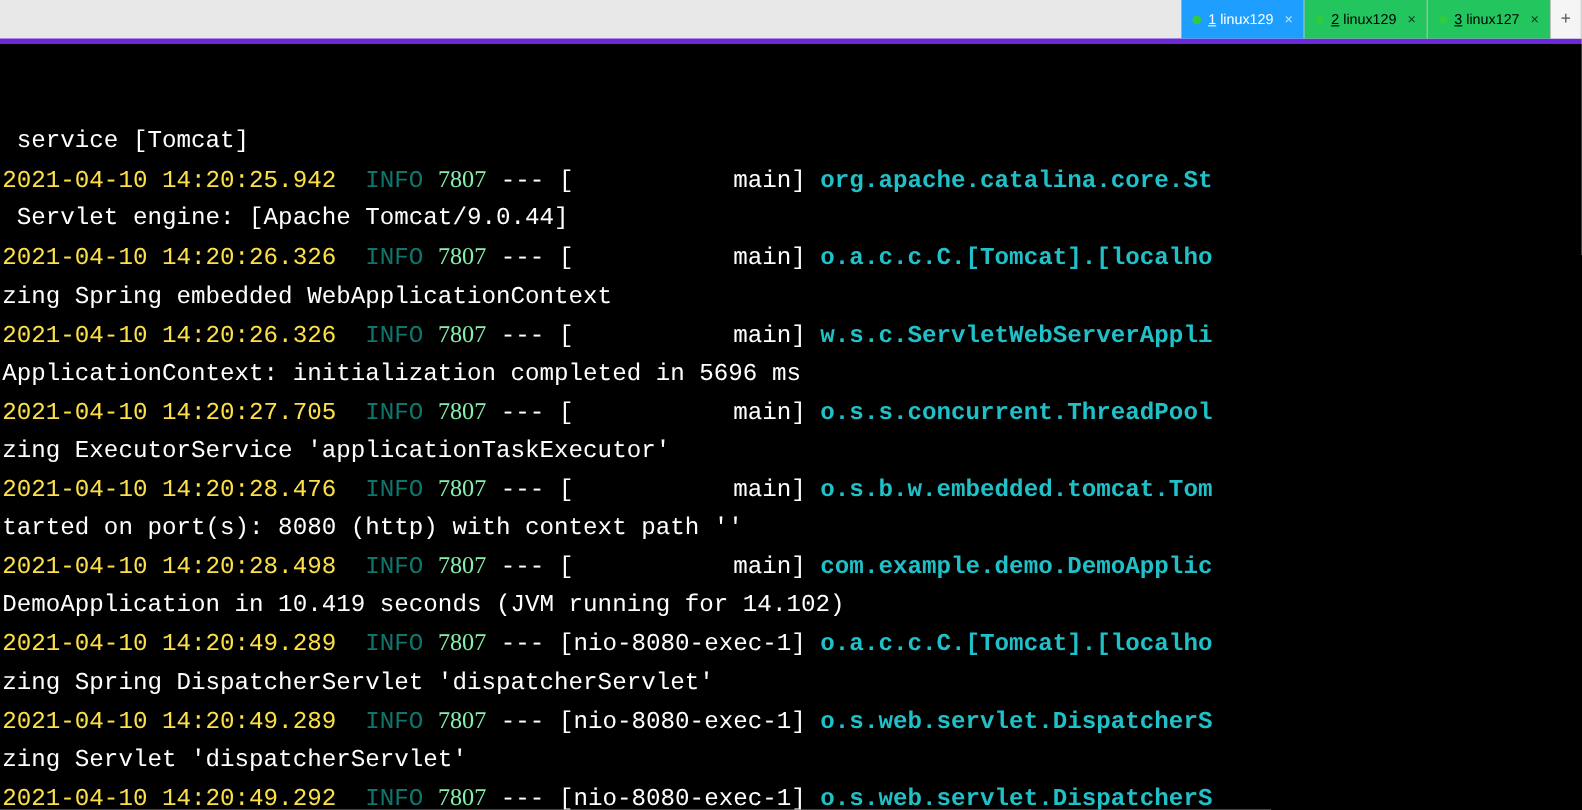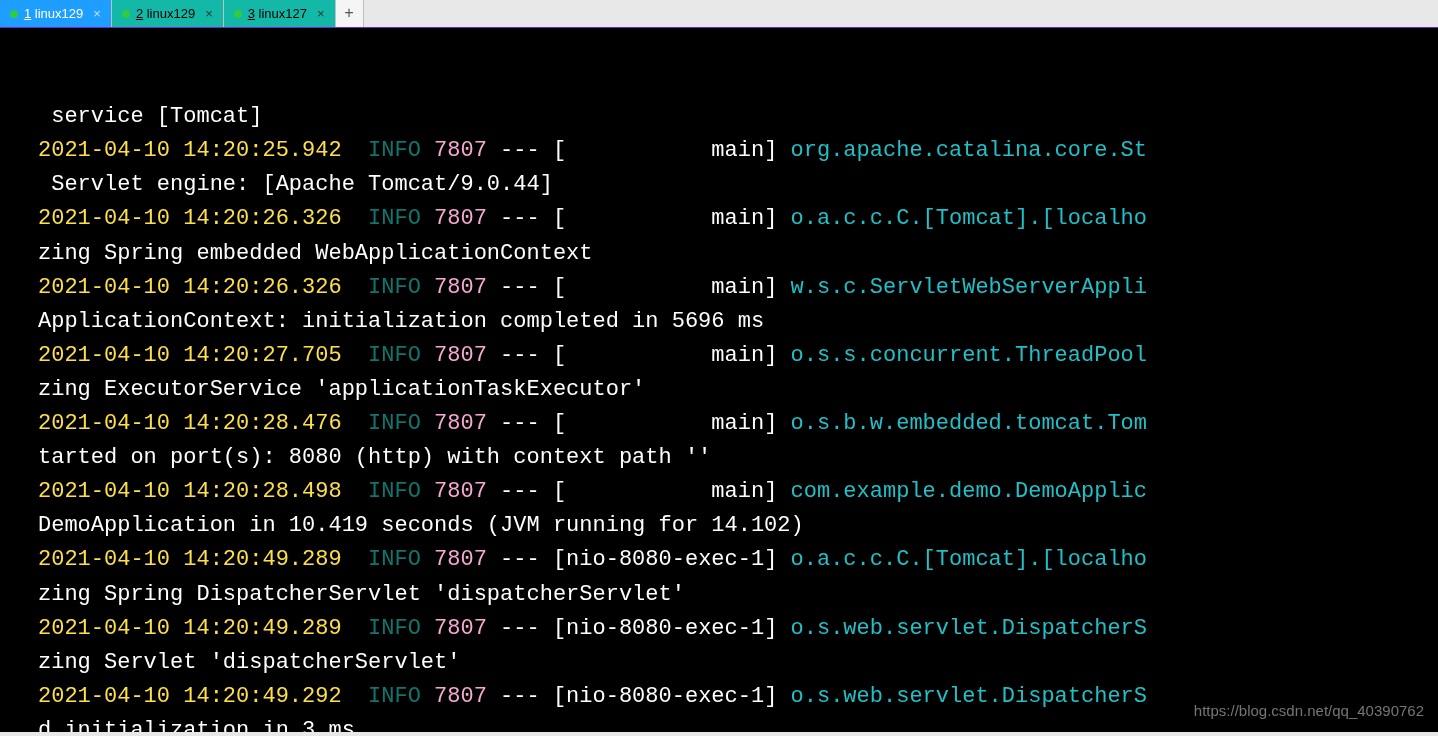--- a/index.html
+++ b/index.html
@@ -4,36 +4,37 @@
 <style>
   * { margin: 0; padding: 0; box-sizing: border-box; }
   body {
     font-family: "Consolas", "Courier New", monospace;
     background: #e8e8e8;
     width: 1438px;
     height: 736px;
     overflow: hidden;
   }
   .tab-bar {
-    height: 28px;
+    height: 40px;
     background: #e8e8e8;
     display: flex;
     align-items: stretch;
-    border-bottom: 1px solid #6d28d9;
+    border-bottom: 5px solid #6d28d9;
+    justify-content: flex-end;
   }
   .tab {
     display: flex;
     align-items: center;
     padding: 0 6px 0 10px;
     border-right: 1px solid #c0c0c0;
     font-family: Arial, sans-serif;
     font-size: 13px;
     gap: 6px;
     cursor: pointer;
-    background: #14b8a6;
+    background: #22c55e;
   }
   .tab.active {
     background: #1e9fff;
     color: #fff;
   }
   .tab-dot {
     width: 8px; height: 8px; border-radius: 50%;
     background: #2ecc40;
     display: inline-block;
   }
@@ -60,27 +61,27 @@
     background: #000;
     color: #fff;
     height: calc(100% - 32px);
     padding: 4px 2px;
     font-size: 22px;
     line-height: 1.55;
     white-space: pre;
     overflow: hidden;
     position: relative;
   }
-  .log-line { display: block; margin-left: 36px; }
+  .log-line { display: block; }
   .ts { color: #fde047; }
   .lvl { color: #0f766e; }
-  .pid { color: #f9a8d4; }
+  .pid { color: #86efac; font-family: Liberation Serif, serif; }
   .sep { color: #ffffff; }
   .thr { color: #ffffff; font-family: Liberation Mono, monospace; }
-  .lg  { color: #20c0c8; }
+  .lg  { color: #20c0c8; font-weight: bold; }
   .msg { color: #ffffff; }
   .watermark {
     position: absolute;
     right: 14px;
     bottom: 10px;
     color: #8a8a8a;
     font-family: Arial, sans-serif;
     font-size: 15px;
     opacity: .85;
   }
@@ -104,14 +105,13 @@
       <span class="tab-dot"></span>
       <span class="tab-label"><span class="underline-first">3</span> linux127</span>
       <span class="tab-close">×</span>
     </div>
     <div class="tab-add">+</div>
   </div>
 
 <div class="terminal" id="terminal">
   <div id="log-lines"><span class="log-line"><span class="msg"> service [Tomcat]</span></span><span class="log-line"><span class="ts">2021-04-10 14:20:25.942</span>  <span class="lvl">INFO</span> <span class="pid">7807</span> <span class="sep">--- [</span><span class="thr">           main</span><span class="sep">] </span><span class="lg">org.apache.catalina.core.St</span></span><span class="log-line"><span class="msg"> Servlet engine: [Apache Tomcat/9.0.44]</span></span><span class="log-line"><span class="ts">2021-04-10 14:20:26.326</span>  <span class="lvl">INFO</span> <span class="pid">7807</span> <span class="sep">--- [</span><span class="thr">           main</span><span class="sep">] </span><span class="lg">o.a.c.c.C.[Tomcat].[localho</span></span><span class="log-line"><span class="msg">zing Spring embedded WebApplicationContext</span></span><span class="log-line"><span class="ts">2021-04-10 14:20:26.326</span>  <span class="lvl">INFO</span> <span class="pid">7807</span> <span class="sep">--- [</span><span class="thr">           main</span><span class="sep">] </span><span class="lg">w.s.c.ServletWebServerAppli</span></span><span class="log-line"><span class="msg">ApplicationContext: initialization completed in 5696 ms</span></span><span class="log-line"><span class="ts">2021-04-10 14:20:27.705</span>  <span class="lvl">INFO</span> <span class="pid">7807</span> <span class="sep">--- [</span><span class="thr">           main</span><span class="sep">] </span><span class="lg">o.s.s.concurrent.ThreadPool</span></span><span class="log-line"><span class="msg">zing ExecutorService 'applicationTaskExecutor'</span></span><span class="log-line"><span class="ts">2021-04-10 14:20:28.476</span>  <span class="lvl">INFO</span> <span class="pid">7807</span> <span class="sep">--- [</span><span class="thr">           main</span><span class="sep">] </span><span class="lg">o.s.b.w.embedded.tomcat.Tom</span></span><span class="log-line"><span class="msg">tarted on port(s): 8080 (http) with context path ''</span></span><span class="log-line"><span class="ts">2021-04-10 14:20:28.498</span>  <span class="lvl">INFO</span> <span class="pid">7807</span> <span class="sep">--- [</span><span class="thr">           main</span><span class="sep">] </span><span class="lg">com.example.demo.DemoApplic</span></span><span class="log-line"><span class="msg">DemoApplication in 10.419 seconds (JVM running for 14.102)</span></span><span class="log-line"><span class="ts">2021-04-10 14:20:49.289</span>  <span class="lvl">INFO</span> <span class="pid">7807</span> <span class="sep">--- [</span><span class="thr">nio-8080-exec-1</span><span class="sep">] </span><span class="lg">o.a.c.c.C.[Tomcat].[localho</span></span><span class="log-line"><span class="msg">zing Spring DispatcherServlet 'dispatcherServlet'</span></span><span class="log-line"><span class="ts">2021-04-10 14:20:49.289</span>  <span class="lvl">INFO</span> <span class="pid">7807</span> <span class="sep">--- [</span><span class="thr">nio-8080-exec-1</span><span class="sep">] </span><span class="lg">o.s.web.servlet.DispatcherS</span></span><span class="log-line"><span class="msg">zing Servlet 'dispatcherServlet'</span></span><span class="log-line"><span class="ts">2021-04-10 14:20:49.292</span>  <span class="lvl">INFO</span> <span class="pid">7807</span> <span class="sep">--- [</span><span class="thr">nio-8080-exec-1</span><span class="sep">] </span><span class="lg">o.s.web.servlet.DispatcherS</span></span><span class="log-line"><span class="msg">d initialization in 3 ms</span></span></div>
   
-  <div class="watermark">https://blog.csdn.net/qq_40390762</div>
 </div>
 
 </body></html>

